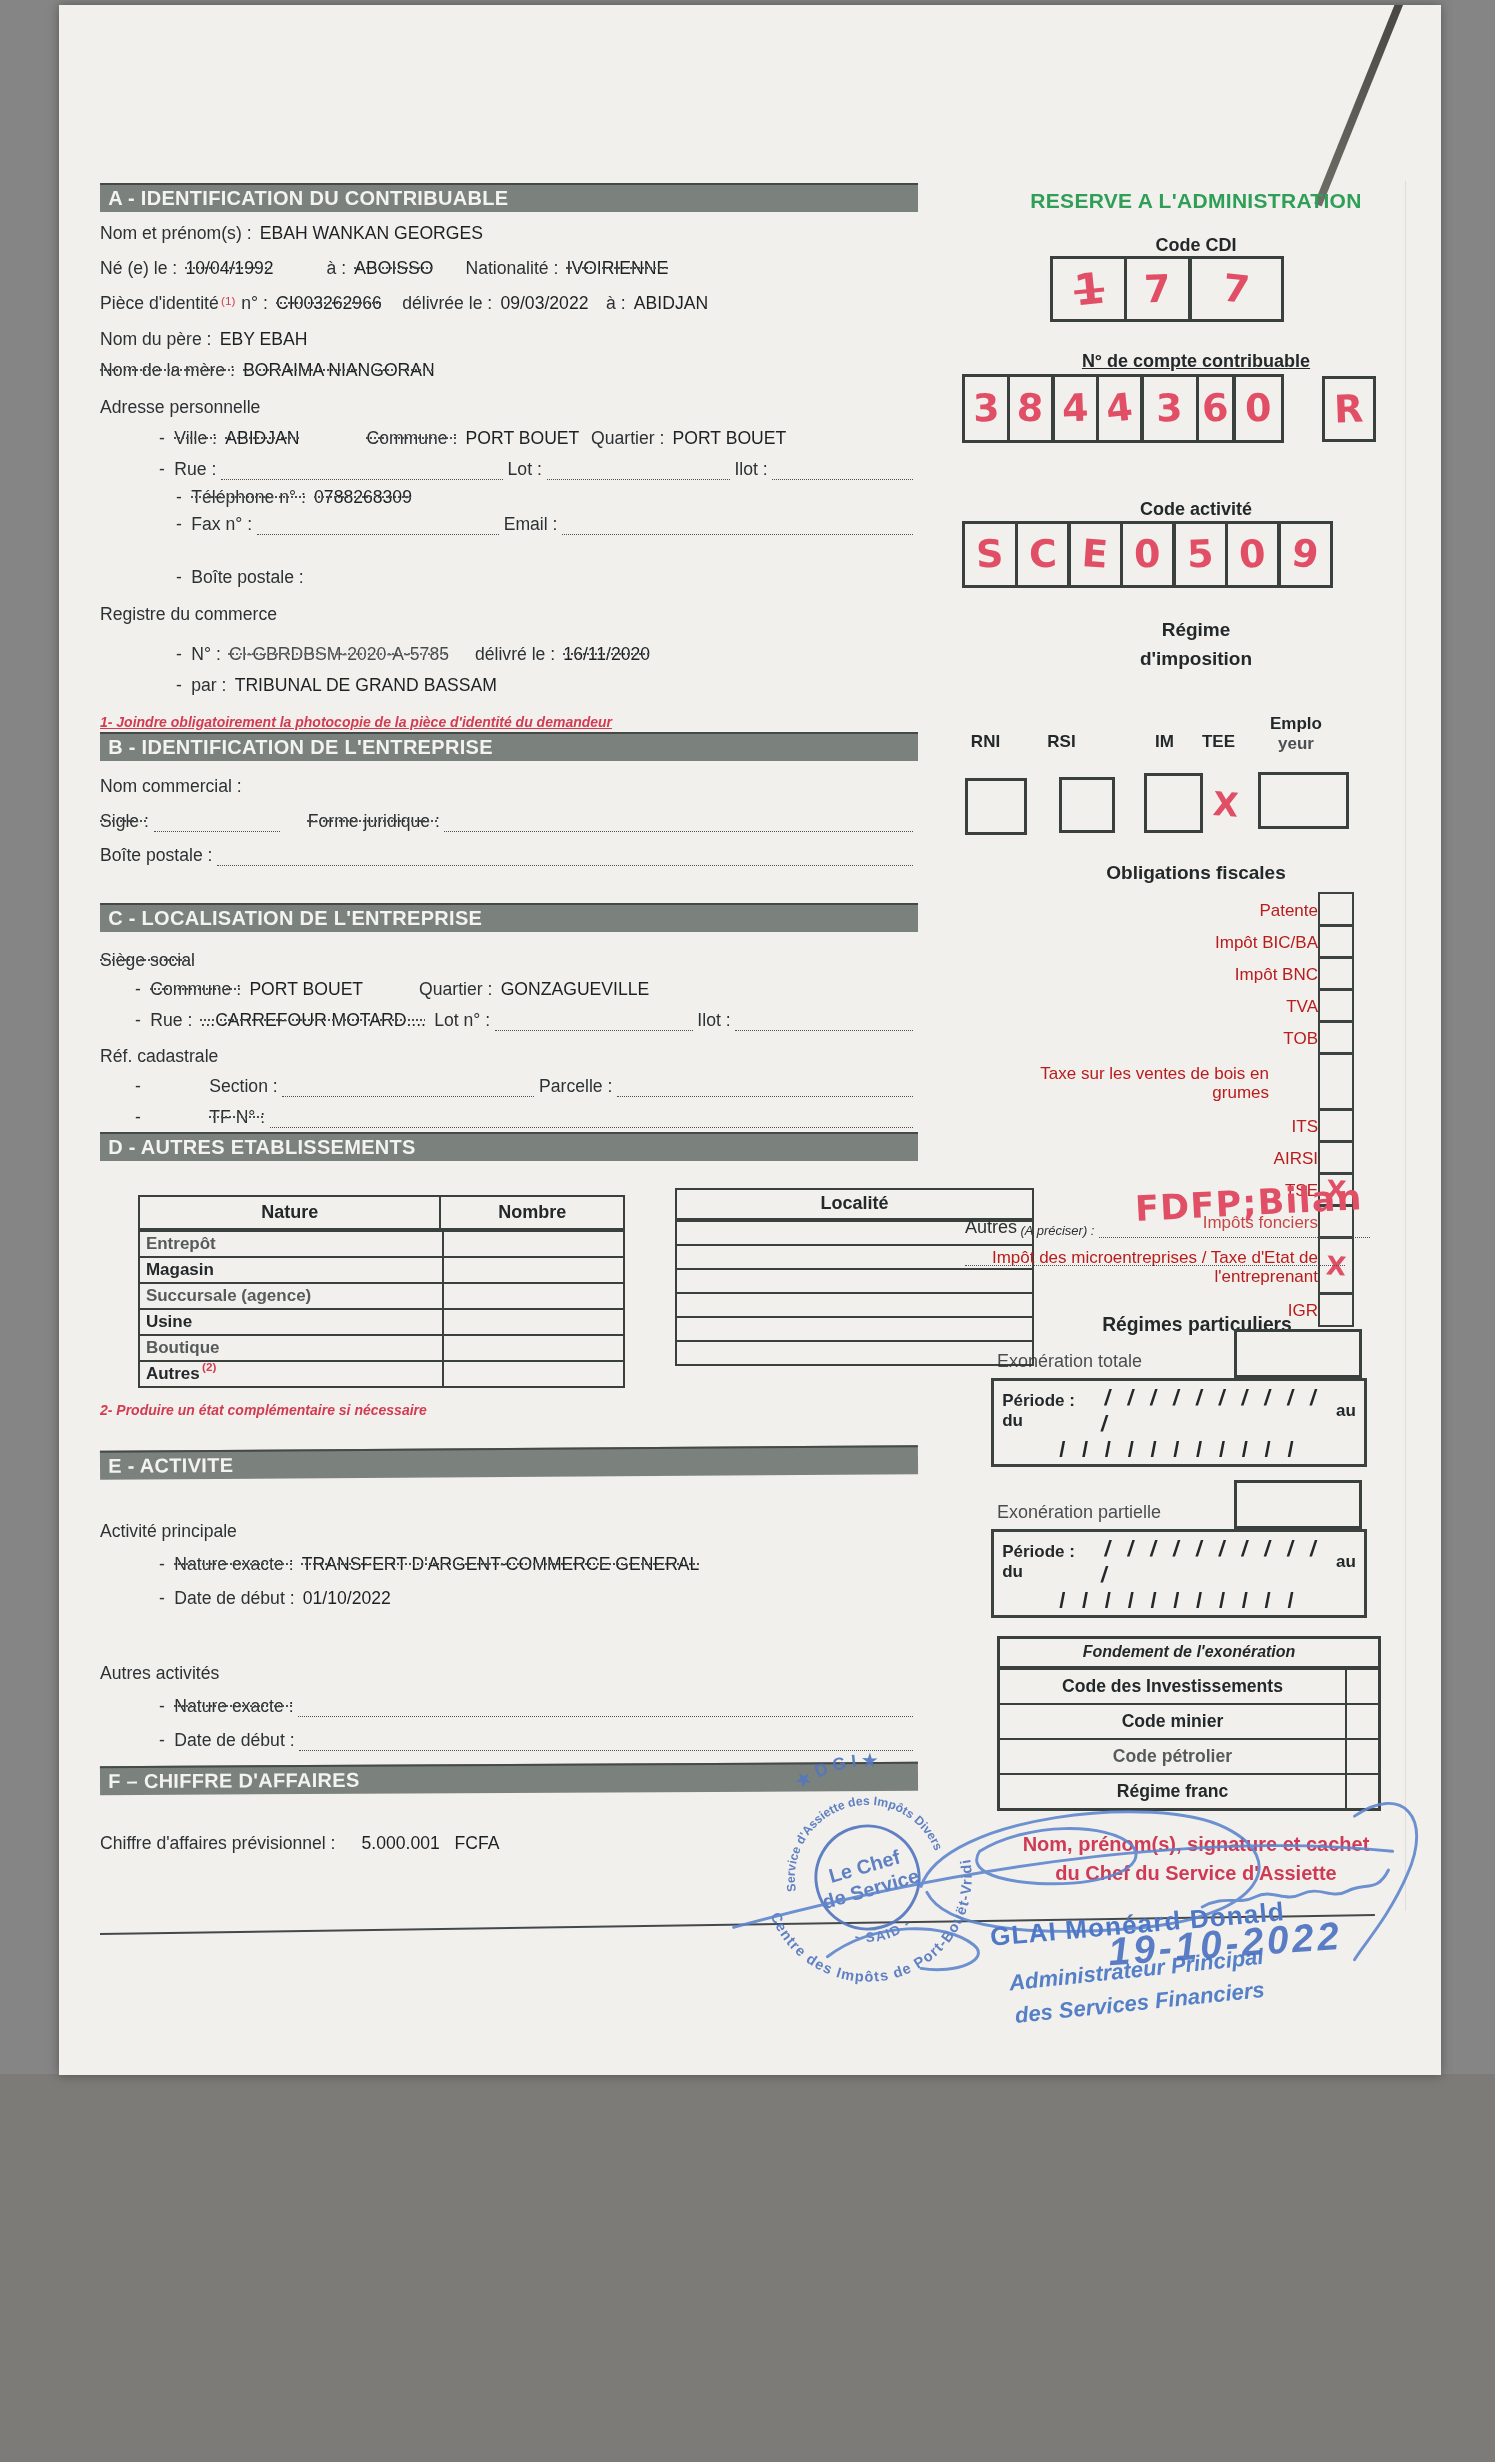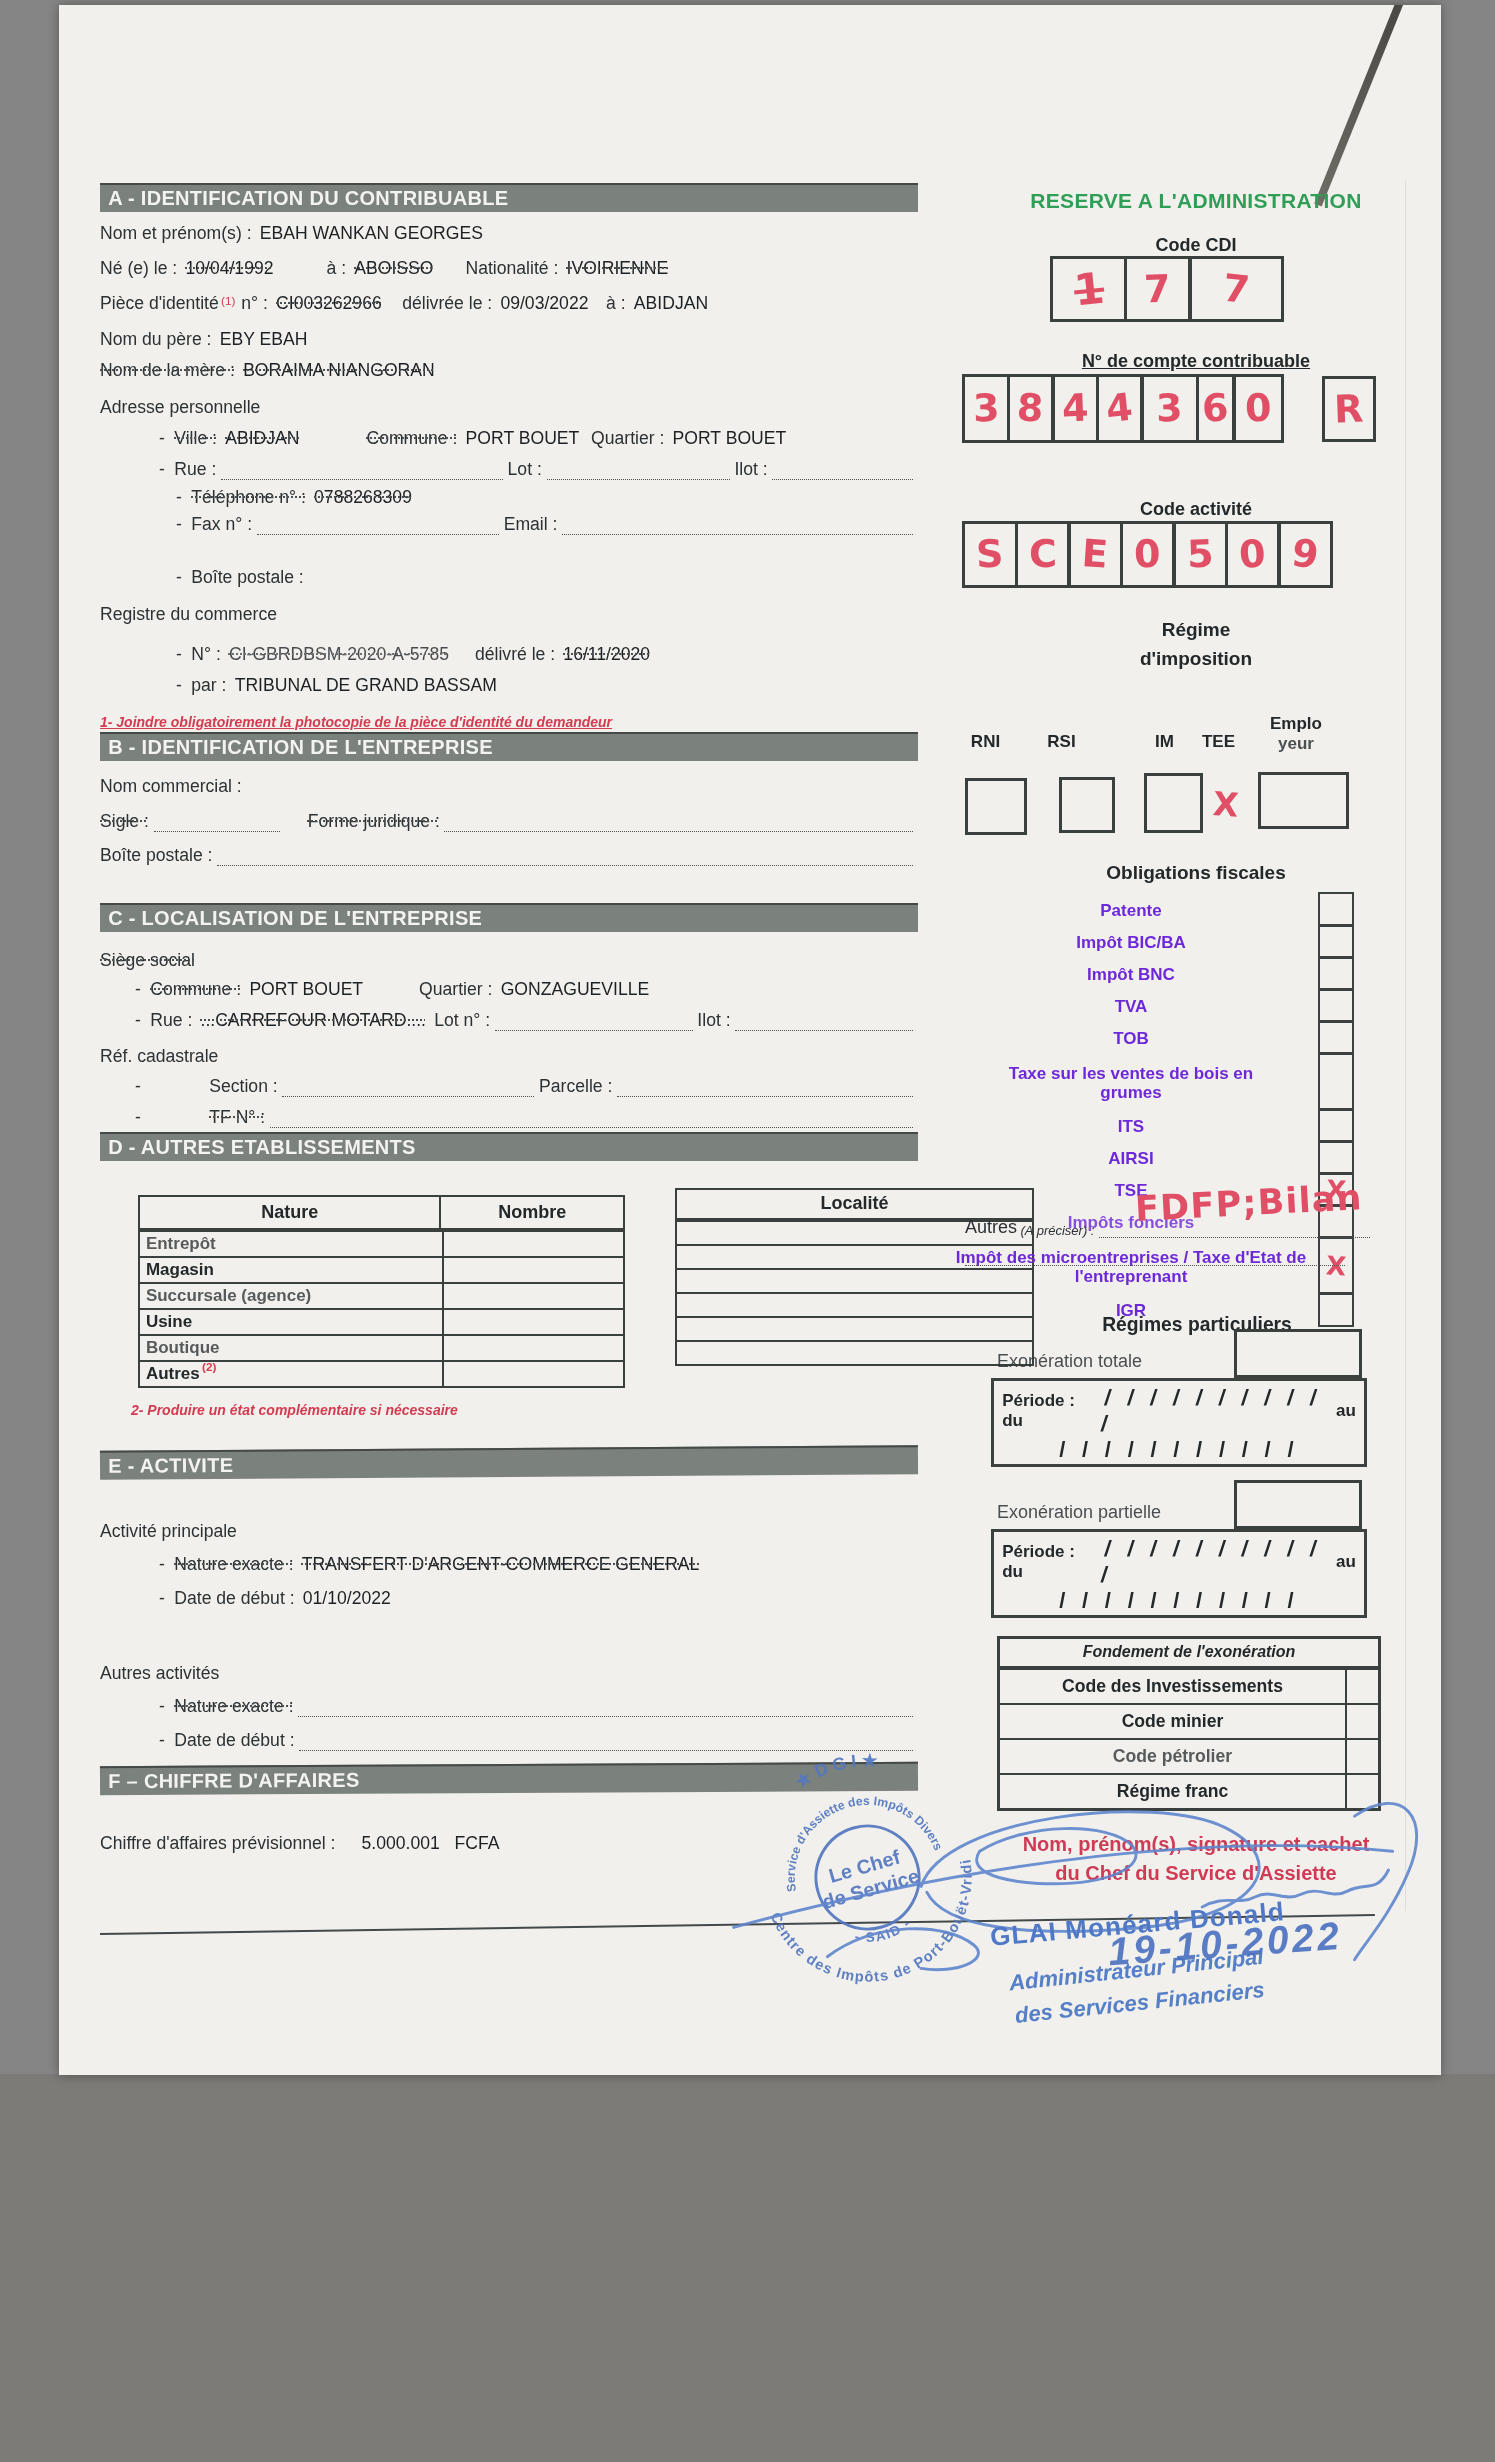--- a/index.html
+++ b/index.html
@@ -61,21 +61,21 @@
   .boxes .cell:first-child { margin-left:0; }
   .hand { font-family:"DejaVu Sans", sans-serif; color:#e14f66; font-weight:bold; transform:rotate(-2deg); }
   .hand-big { font-size:38px; }
   .scribble { font-weight:900; text-decoration:line-through; text-decoration-thickness:4.1px; font-size:43px; transform:rotate(-6deg); }
   .chk { position:absolute; border:3.5px solid #3a403e; }
   .reg-label { position:absolute; font-size:17px; font-weight:bold; text-align:center; }
   .hand-x { font-family:"DejaVu Sans", sans-serif; color:#e14f66; font-weight:bold; font-size:33px; transform:rotate(4deg); }
 
   .ob-wrap { position:absolute; left:885px; top:890px; width:410px; }
   .ob-row { display:flex; align-items:center; }
-  .ob-label { flex:1; text-align:center; font-weight:bold; font-size:17px; line-height:1.12; color:#6d28d9; }
+  .ob-label { flex:1; text-align:right; font-weight:normal; font-size:17px; line-height:1.12; color:#b91c1c; }
   .ob-label.narrow { max-width:276px; margin:0 auto; }
   .ob-box { width:36px; align-self:stretch; border:2.3px solid #3c4240; margin-top:-2.3px; display:flex; align-items:center; justify-content:center; }
   .ob-h1 { height:32px; } .ob-h2 { height:56px; }
   .ob-box .hand-x { font-size:26px; }
 
   .periode { position:absolute; border:3.5px solid #3c4240; font-size:17px; font-weight:bold; padding:4.7px 8.2px 5.9px; display:flex; flex-direction:column; justify-content:space-between; }
   .slashes { letter-spacing:5.3px; font-size:22px; font-weight:bold; transform:skewX(-8deg); }
   .periode .l1 { display:flex; align-items:center; gap:8.2px; }
   .periode .l2 { text-align:center; }
 
@@ -313,21 +313,21 @@
   <div class="t2">
     <div class="hd">Localité</div>
     <div class="tr"></div>
     <div class="tr"></div>
     <div class="tr"></div>
     <div class="tr"></div>
     <div class="tr"></div>
     <div class="tr"></div>
   </div>
 
-  <div class="row red-note" style="top:1397px;margin-left:31px;">
+  <div class="row red-note" style="top:1397px;">
     <span>2- Produire un état complémentaire si nécessaire</span>
   </div>
 
   <div class="bar" style="top:1443px; transform:rotate(-0.4deg);">
     <span>E - ACTIVITE</span>
   </div>
 
   <div class="row" style="top:1516px;">
     <span>Activité principale</span>
   </div>

